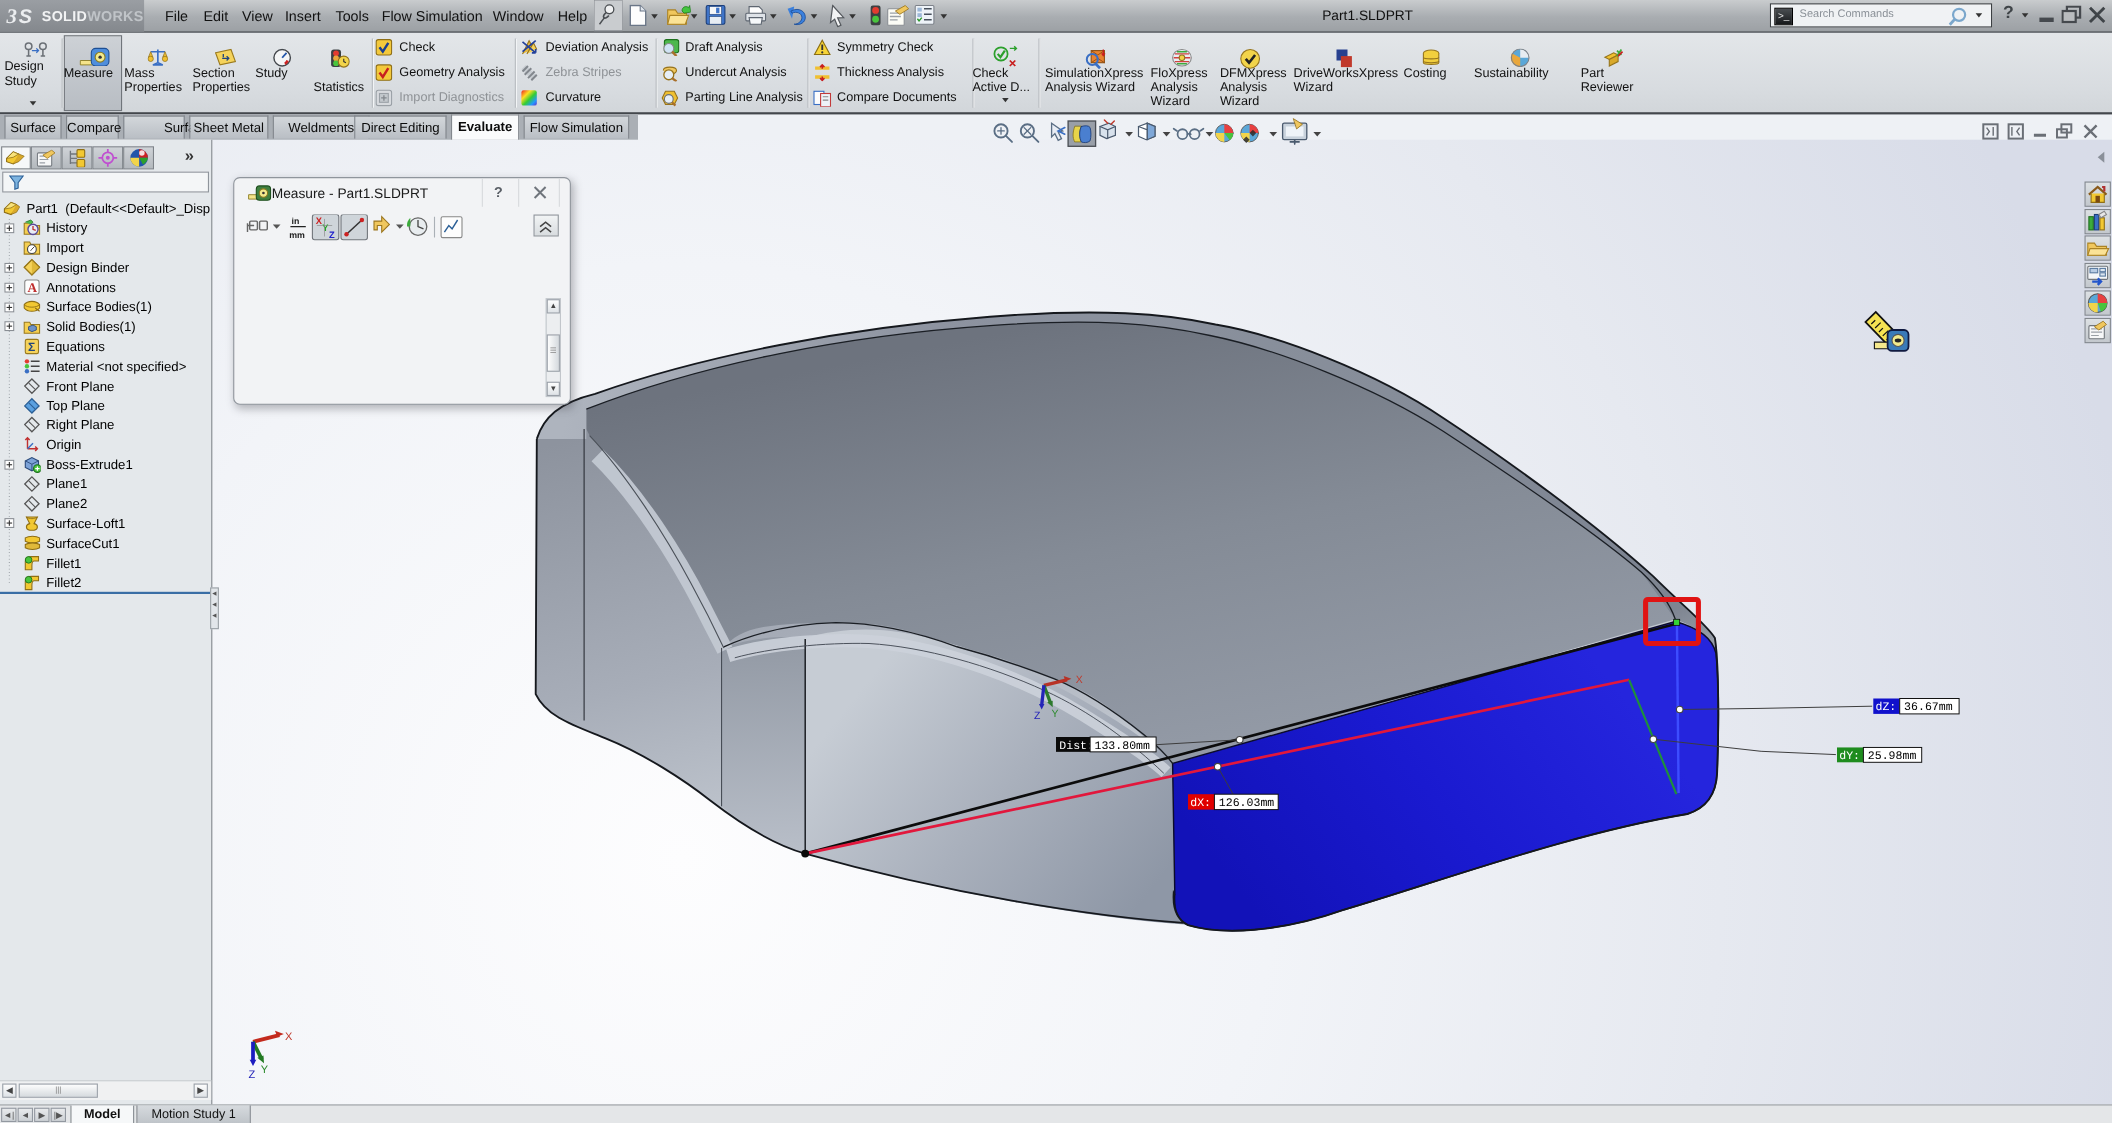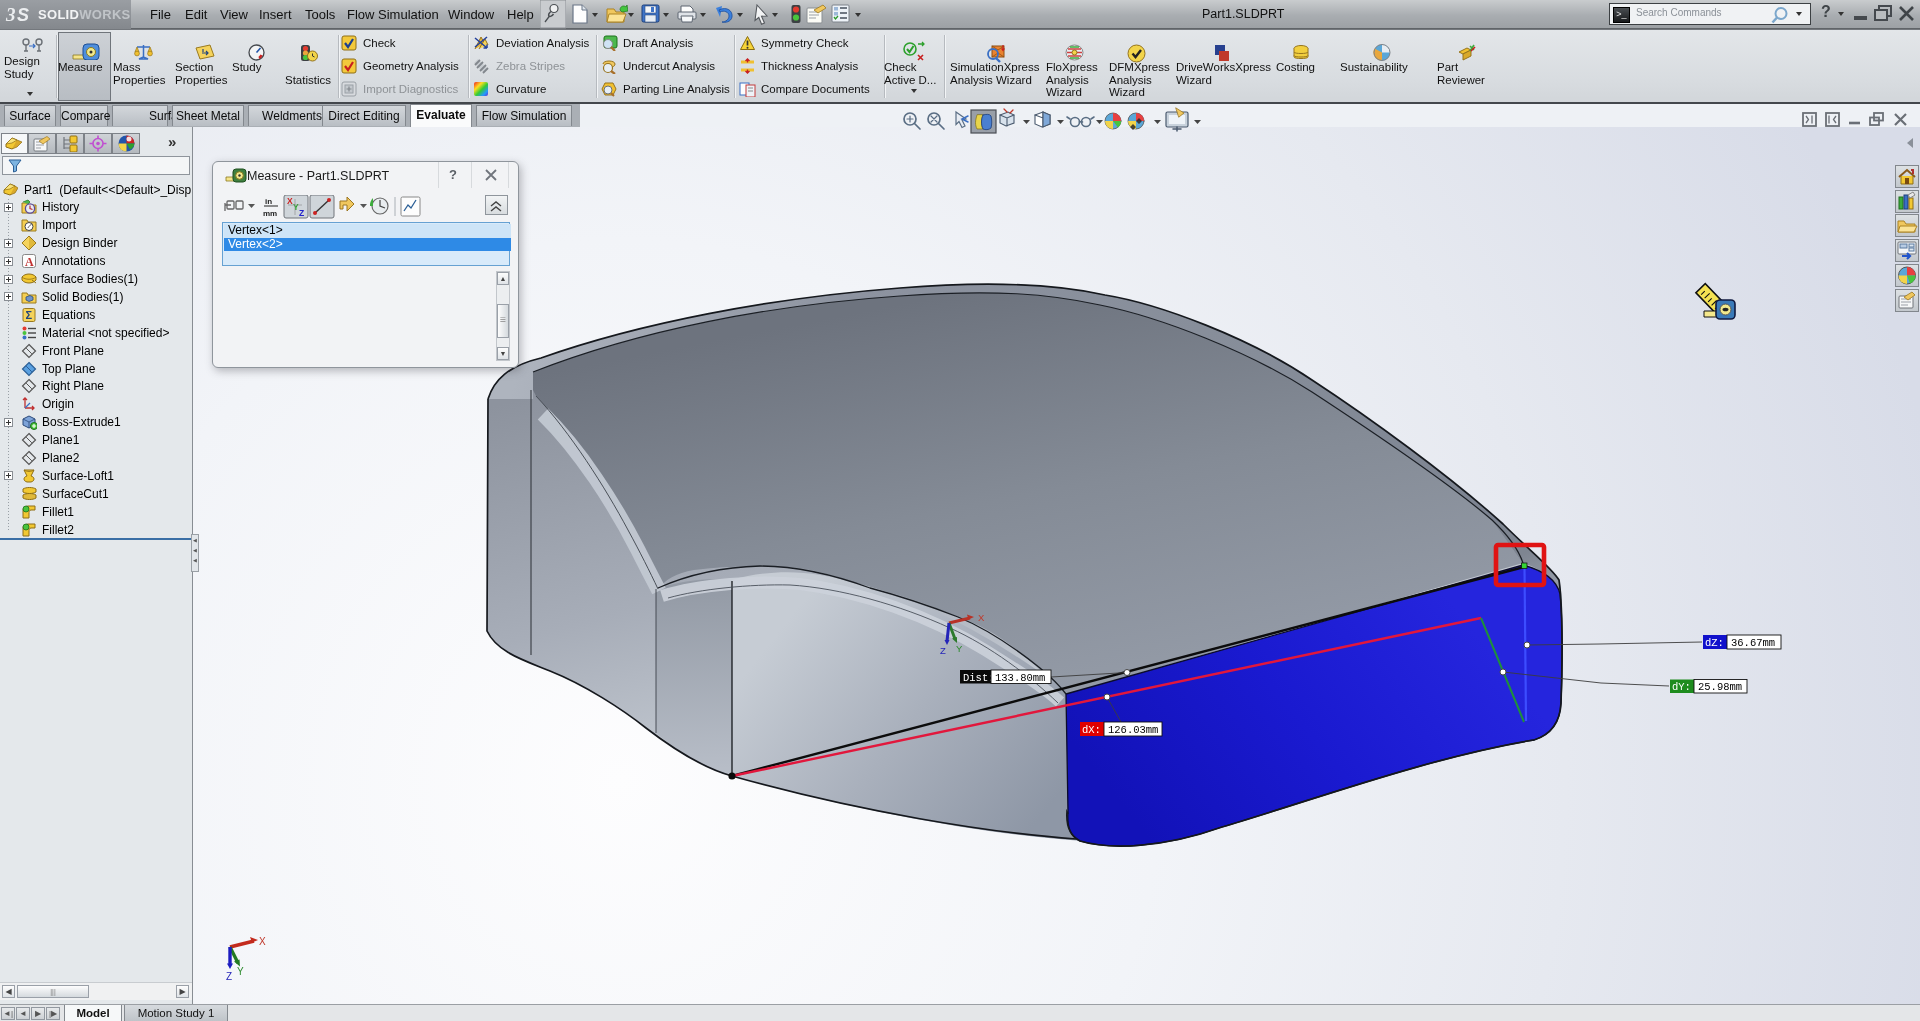--- a/index.html
+++ b/index.html
@@ -865,24 +865,20 @@
     <rect x="178" y="2" width="19" height="19" rx="1.5" fill="#fdfdfd" stroke="#888"></rect>
     <path d="M181,16 l4,-6 3,3 5,-8" stroke="#2b5f96" stroke-width="1.3" fill="none"></path>
   </svg>
 
   <div class="abs" style="left:272px;top:33px;width:23px;height:20px;background:linear-gradient(#f2f4f5,#d8dcdf);border:1px solid #8f959c;box-sizing:border-box;">
     <svg width="21" height="18">
         <path d="M5,10 l5,-4 5,4 M5,15 l5,-4 5,4" stroke="#444" stroke-width="1.4" fill="none"></path>
       </svg>
   </div>
 
-  <div id="dlist">
-    <div class="abs" style="left:1px;top:1px;width:283px;height:13.5px;background:#cde4f7;font-size:12px;line-height:13px;color:#000;padding-left:4px;">Vertex&lt;1&gt;</div>
-    <div class="abs" style="left:1px;top:14.5px;width:283px;height:13.5px;background:#2e8ae6;font-size:12px;line-height:13px;color:#fff;padding-left:4px;">Vertex&lt;2&gt;</div>
-  </div>
 
 
   <div class="abs" style="left:283px;top:109px;width:14px;height:90px;background:#eceef0;border:1px solid #c2c6cb;box-sizing:border-box;">
     <div class="abs" style="left:0px;top:0px;width:12px;height:13px;background:linear-gradient(#fdfdfd,#dfe3e7);border:1px solid #9aa0a8;box-sizing:border-box;text-align:center;font-size:7px;line-height:11px;color:#444;">▲</div>
     <div class="abs" style="left:0px;top:75px;width:12px;height:13px;background:linear-gradient(#fdfdfd,#dfe3e7);border:1px solid #9aa0a8;box-sizing:border-box;text-align:center;font-size:7px;line-height:11px;color:#444;">▼</div>
     <div class="abs" style="left:0px;top:32px;width:12px;height:34px;background:linear-gradient(90deg,#fdfdfd,#d5dade);border:1px solid #9aa0a8;box-sizing:border-box;text-align:center;font-size:7px;line-height:30px;color:#888;">☰</div>
   </div>
 </div>
 
 <div id="taskpane">

